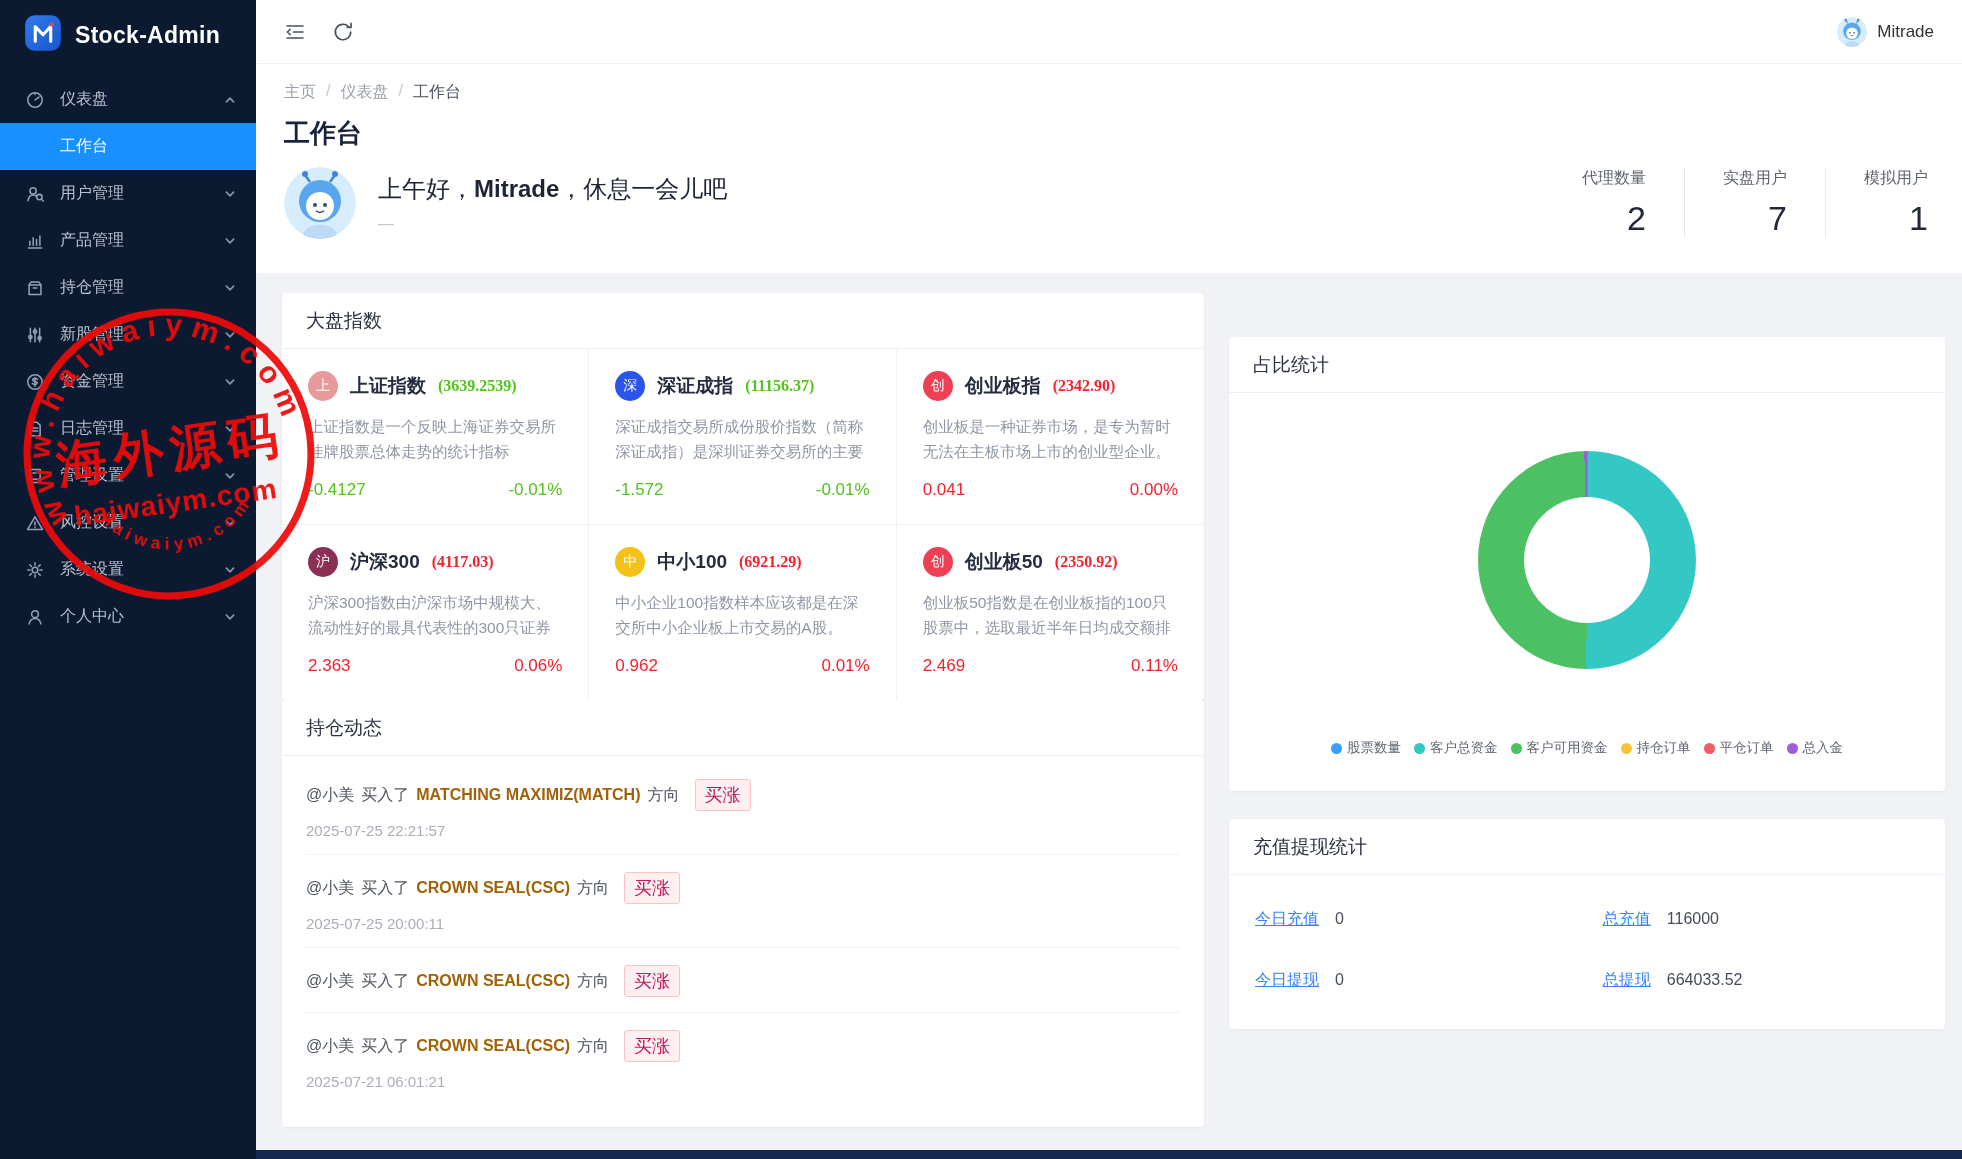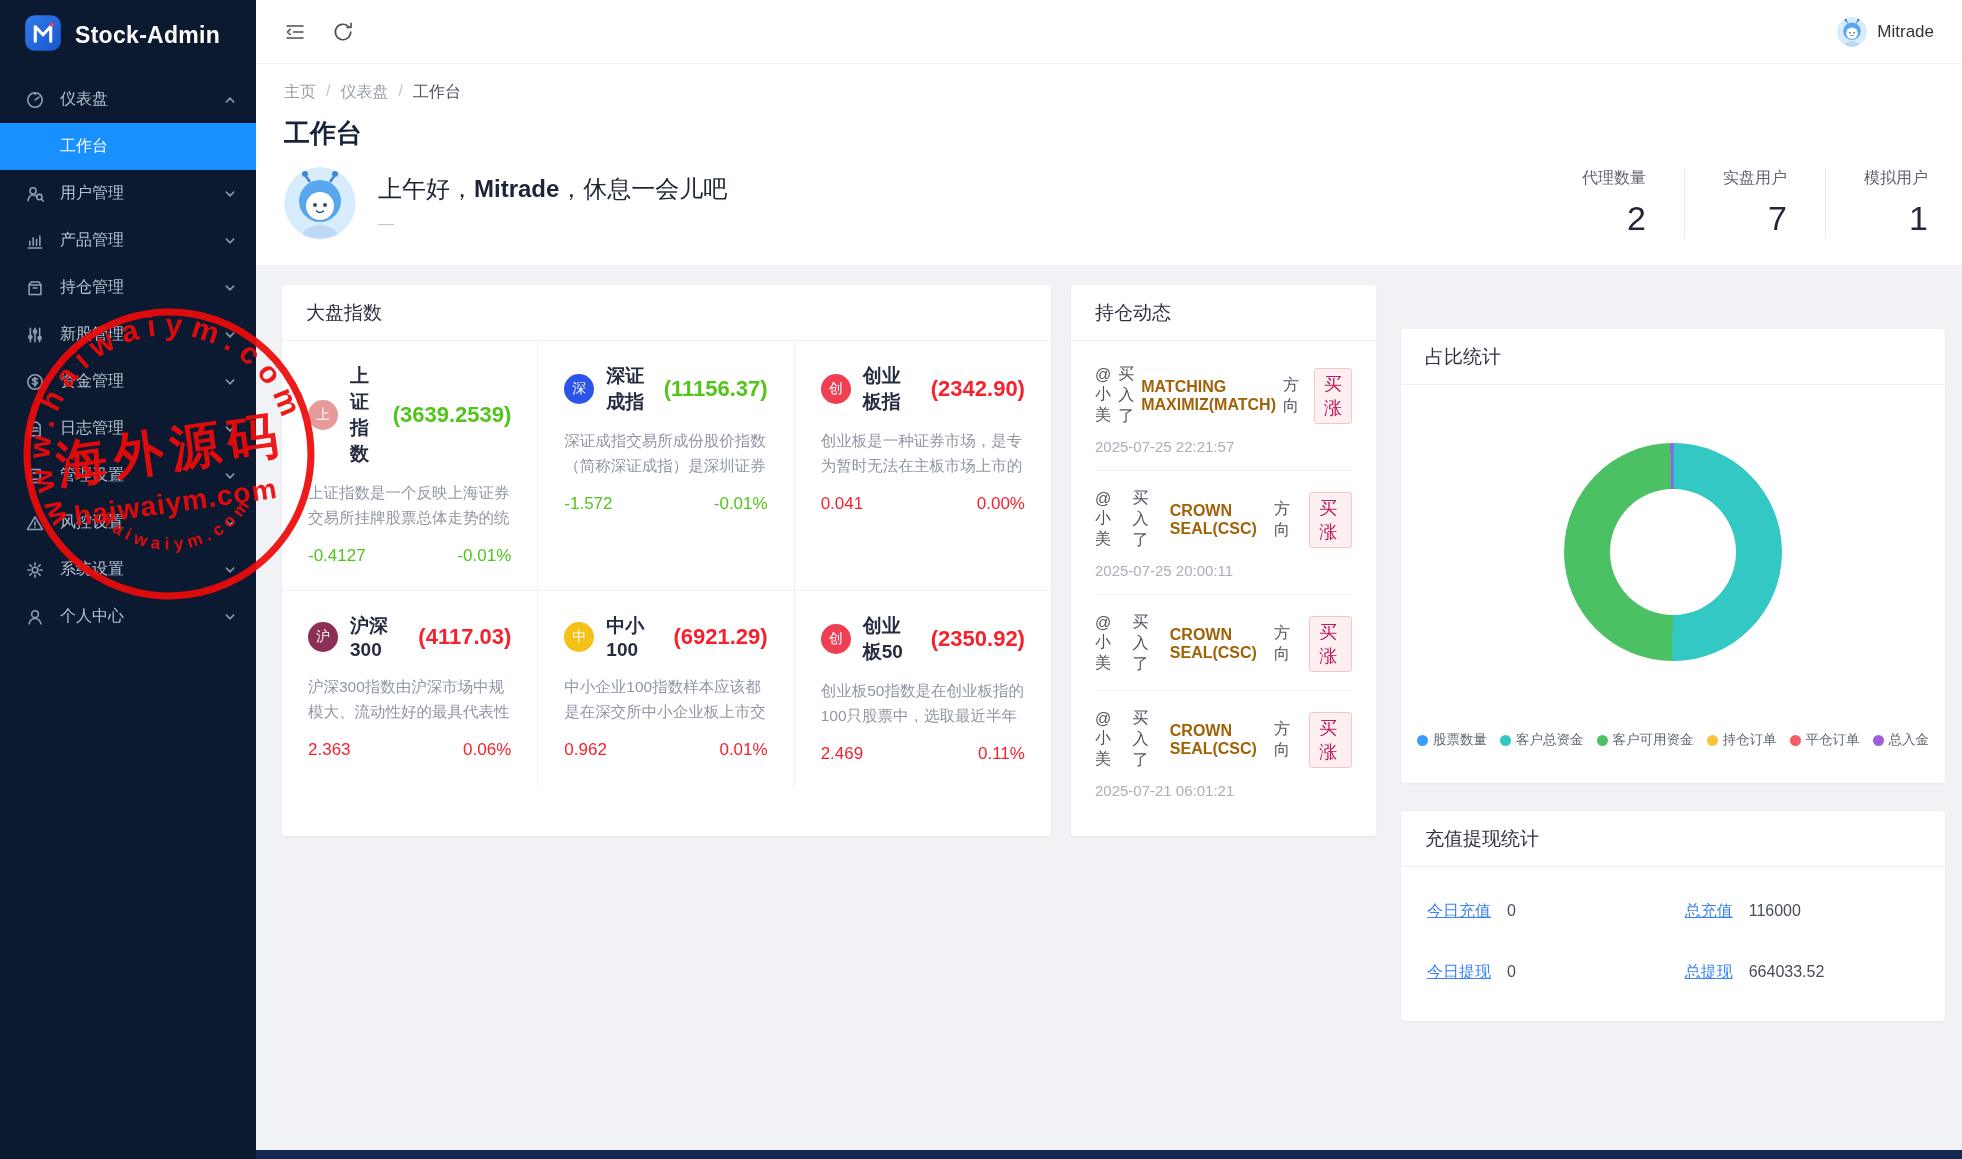--- a/index.html
+++ b/index.html
@@ -26,54 +26,54 @@
 
   
   .main { flex:1; display:flex; flex-direction:column; position:relative; }
   .topbar { height:64px; background:#fff; display:flex; align-items:center; padding:0 28px; border-bottom:1px solid #f0f1f3; }
   .tb-btn { color:#4b5158; display:flex; margin-right:26px; cursor:pointer; }
   .tb-btn svg { width:22px; height:22px; }
   .tb-btn svg * { stroke:currentColor; fill:none; stroke-width:1.5; stroke-linecap:round; stroke-linejoin:round; }
   .tb-right { margin-left:auto; display:flex; align-items:center; gap:10px; cursor:pointer; }
   .tb-user { font-size:17px; color:#333; }
 
-  .page-head { background:#fff; padding:18px 30px 26px 28px; }
+  .page-head { background:#fff; padding:18px 30px 34px 28px; }
   .breadcrumb { display:flex; gap:10px; font-size:16px; color:#99a1ac; }
   .bc-link { cursor:pointer; }
   .bc-sep { color:#c3c8cf; }
   .bc-current { color:#4b5260; }
   .page-title { margin-top:13px; font-size:26px; font-weight:bold; color:#17233d; }
   .head-row { margin-top:16px; display:flex; align-items:center; }
   .greet-avatar { width:72px; height:72px; border-radius:50%; overflow:hidden; flex-shrink:0; }
   .greet-block { margin-left:22px; }
   .greet-text { font-size:24px; color:#1c2436; }
   .greet-text b { font-weight:bold; }
   .greet-dash { margin-top:10px; color:#c2c6cd; font-size:16px; }
   .head-stats { margin-left:auto; display:flex; align-items:center; }
   .stat { padding:0 38px; text-align:right; }
   .stat:last-child { padding-right:4px; }
   .stat + .stat { border-left:1px solid #e8eaee; }
   .stat-label { font-size:16px; color:#5f646e; }
   .stat-value { margin-top:10px; font-size:34px; color:#23273a; }
 
   .content { flex:1; display:flex; align-items:flex-start; gap:25px; padding:20px 17px 0 26px; }
-  .left-col { width:1094px; display:flex; flex-direction:row; gap:20px; }
+  .left-col { width:922px; display:flex; flex-direction:column; }
   .right-col { flex:1; display:flex; flex-direction:column; gap:28px;margin-top:44px; }
   .panel { background:#fff; border-radius:4px; box-shadow:0 1px 3px rgba(15,23,42,.05); }
   .panel-header { height:56px; display:flex; align-items:center; padding:0 24px; font-size:19px; color:#2d3343; border-bottom:1px solid #edf0f4; }
 
   
   .market-grid { display:grid; grid-template-columns:1fr 1fr 1fr; }
   .mcard { padding:22px 26px 24px; border-right:1px solid #eef1f5; }
   .mcard:nth-child(-n+3) { border-bottom:1px solid #eef1f5; }
   .mcard:nth-child(3n) { border-right:none; }
   .mcard-head { display:flex; align-items:center; gap:12px; }
   .mbadge { width:30px; height:30px; border-radius:50%; color:#fff; font-size:14px; display:flex; align-items:center; justify-content:center; flex-shrink:0; }
   .mname { font-size:19px; font-weight:bold; color:#262c3f; }
-  .mvalue { font-size:22px; font-weight:600; }
+  .mvalue { font-size:16px; font-weight:600;font-family:Liberation Serif, serif; }
   .mdesc { margin-top:13px; font-size:15.5px; color:#8f96a3; line-height:1.62; height:50px; overflow:hidden; }
   .mrow { margin-top:16px; display:flex; justify-content:space-between; font-size:17px; }
   .mcard[data-trend="down"] .mvalue, .mcard[data-trend="down"] .mchange, .mcard[data-trend="down"] .mpct { color:#52c41a; }
   .mcard[data-trend="up"] .mvalue, .mcard[data-trend="up"] .mchange, .mcard[data-trend="up"] .mpct { color:#f5222d; }
 
   
   .pos-list { padding:6px 24px 22px; }
   .pos-item { padding:17px 0 15px; border-bottom:1px solid #f0f2f6; }
   .pos-item:last-child { border-bottom:none; }
   .pos-line1 { display:flex; align-items:center; gap:7px; font-size:16px; color:#4e545f; }

